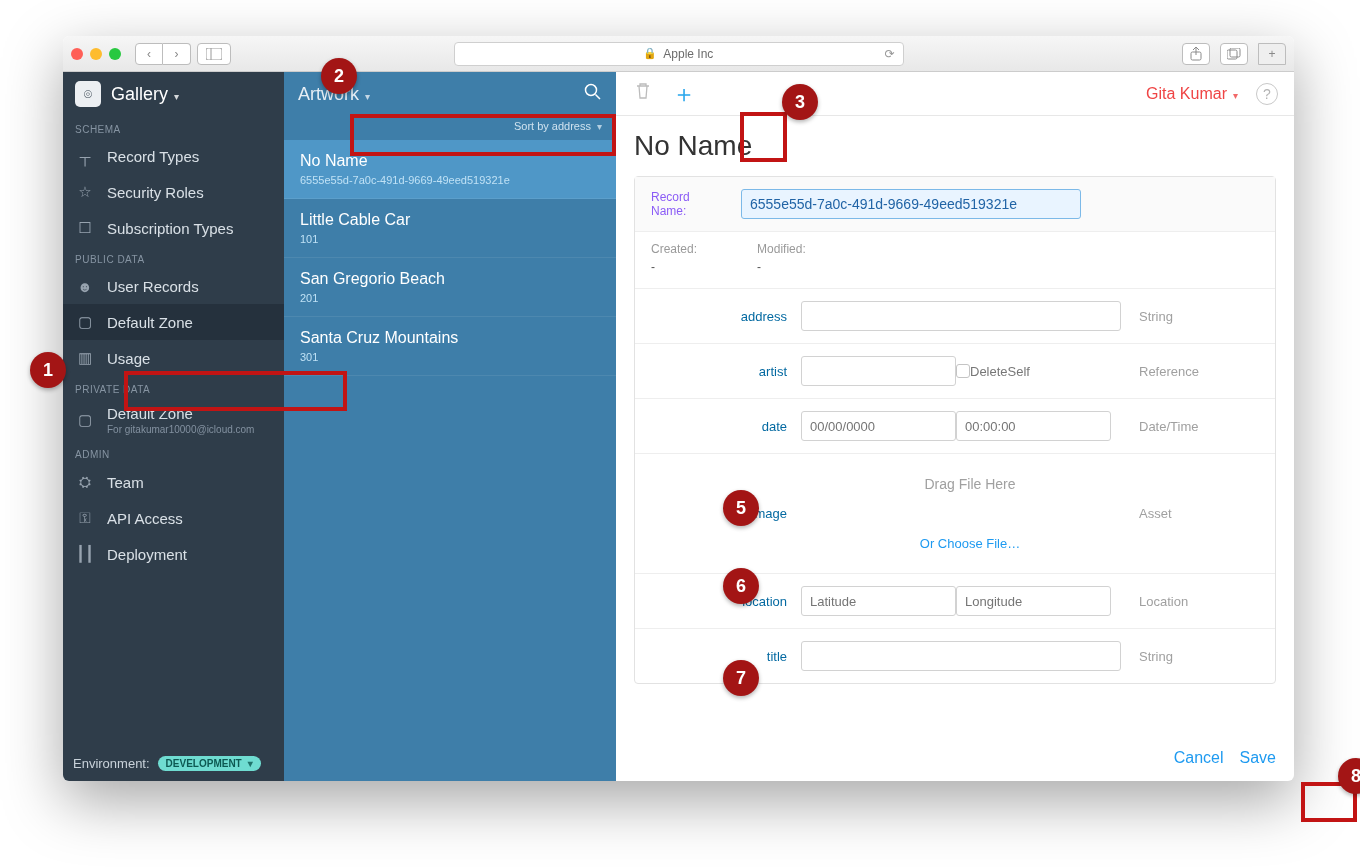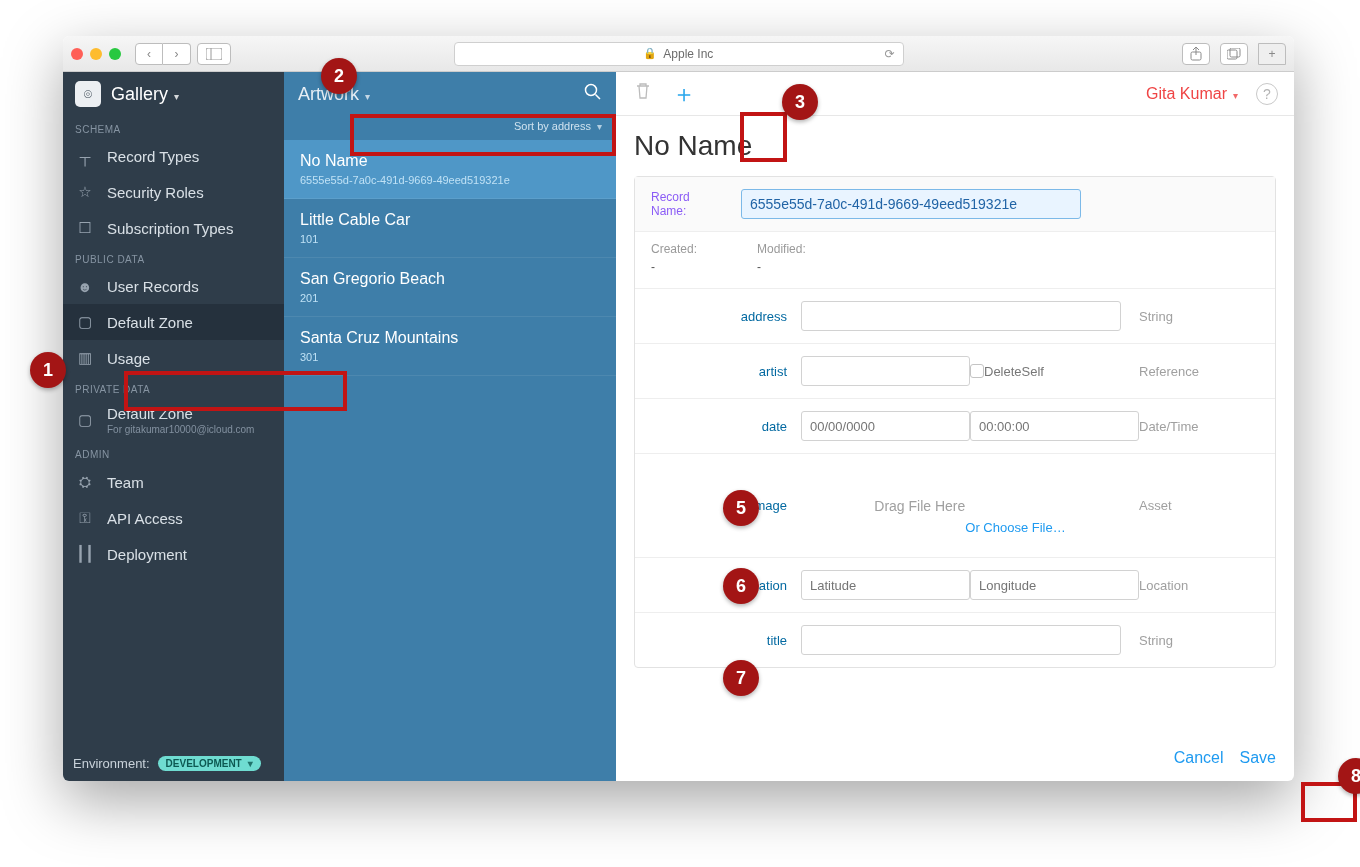--- a/index.html
+++ b/index.html
@@ -114,26 +114,26 @@
   .prow{display:flex;align-items:center;border-bottom:1px solid #eee;padding:12px 16px;}
   .prow:last-child{border-bottom:none;}
   .plabel{width:150px;text-align:right;color:#0369a1;font-size:13px;padding-right:14px;}
   .plabel.sm{color:#8b5cf6;font-size:12px;}
   .ptype{width:120px;color:#a0a0a0;font-size:13px;}
   .pinput{flex:1;display:flex;align-items:center;}
   input.txt,input.half{
     border:1px solid #d2d2d2;border-radius:3px;height:30px;padding:0 8px;font-size:13px;color:#333;outline:none;background:#fff;
   }
   input.txt{width:320px;}
-  input.half{width:169px;}
+  input.half{width:155px;}
   .recname{
     border:1px solid #7cb9e8;border-radius:3px;height:30px;padding:0 8px;font-size:14px;width:340px;background:#e9f4ff;color:#2164a6;
   }
   .meta{display:flex;gap:60px;color:#9a9a9a;font-size:12px;padding:10px 16px 14px;border-bottom:1px solid #eee;}
-  .dropzone{flex:1;display:flex;flex-direction:row;align-items:center;justify-content:center;color:#a0a0a0;font-size:14px;padding:10px 0;}
+  .dropzone{flex:1;display:flex;flex-direction:column;align-items:center;justify-content:center;color:#a0a0a0;font-size:14px;padding:10px 0;}
   .dropzone a{color:#1e9af0;font-size:13px;text-decoration:none;margin-top:44px;}
   .footer{display:flex;justify-content:flex-end;gap:16px;padding:14px 18px;font-size:16px;color:#1e9af0;}
   .chev::after{content:"\25BE"; font-size:10px; margin-left:6px; opacity:.8;}
   .cb{width:14px;height:14px;border:1px solid #c4c4c4;border-radius:3px;}
   
   .callout{
     position:absolute; width:36px;height:36px;border-radius:50%;
     background:#a31515;color:#fff;font-weight:700;font-size:18px;
     display:flex;align-items:center;justify-content:center;
     box-shadow:0 2px 4px rgba(0,0,0,.3);

